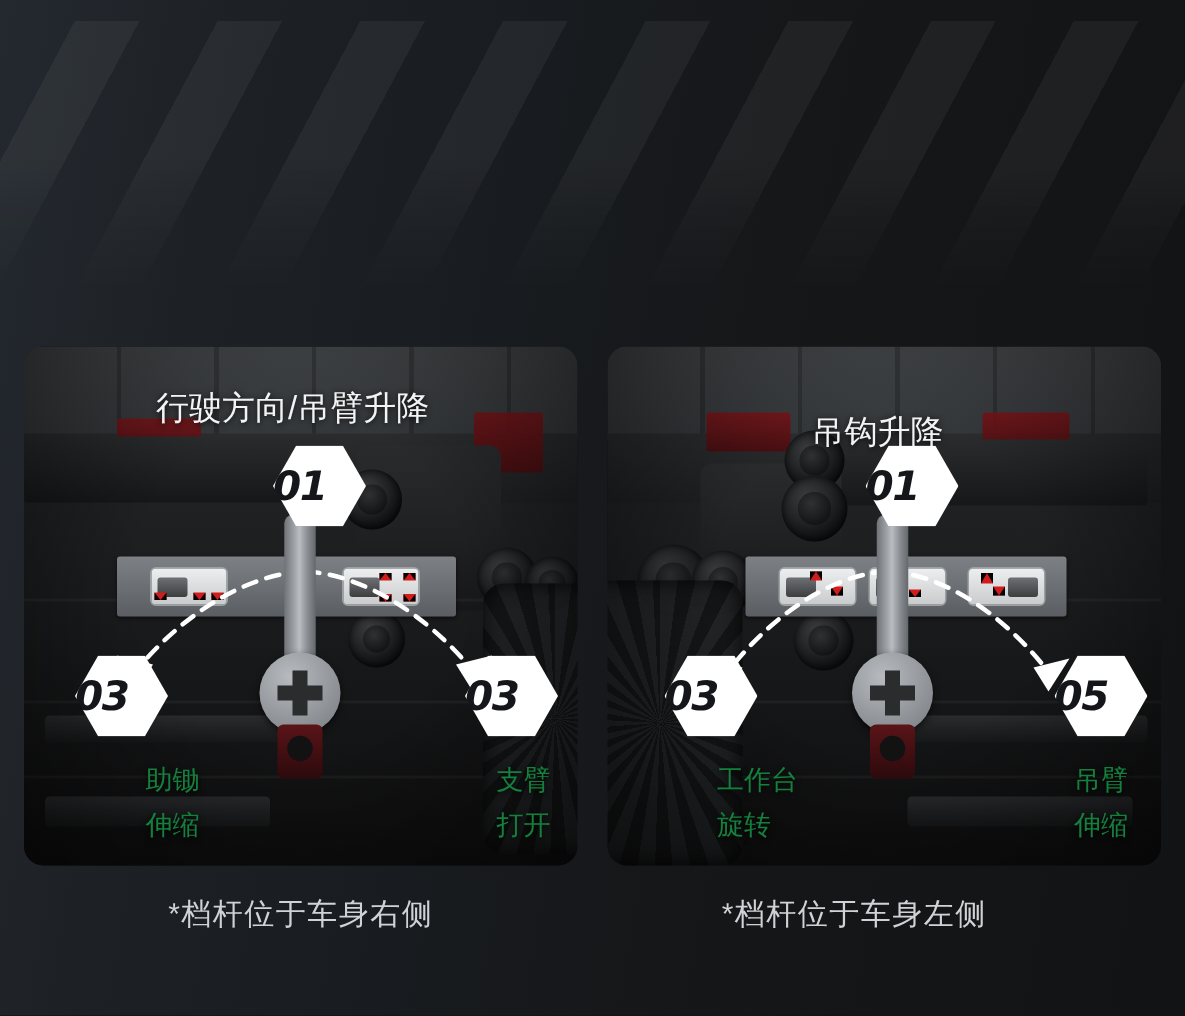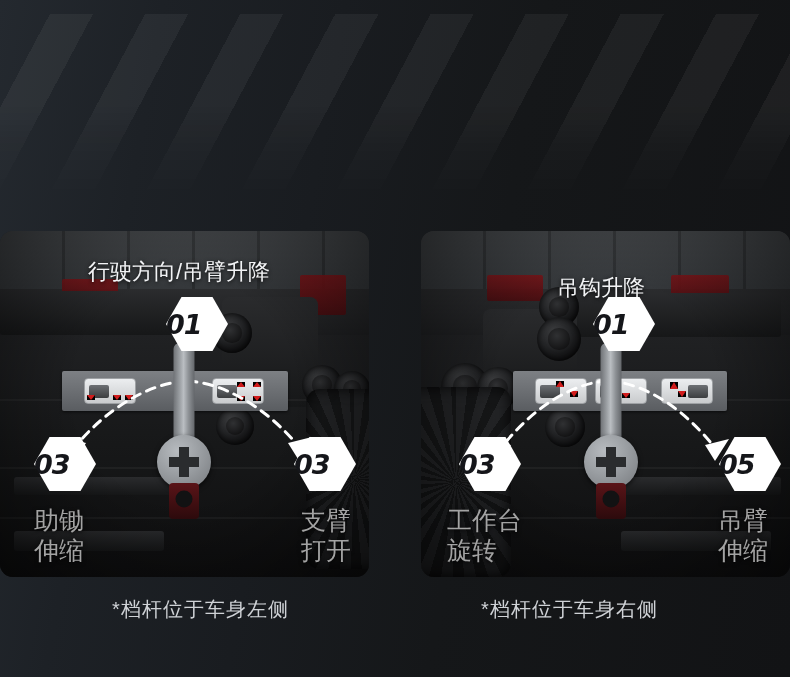--- a/index.html
+++ b/index.html
@@ -41,21 +41,21 @@
     font-weight:bold;
     line-height:54px;
     letter-spacing:1px;
     white-space:nowrap;
     text-shadow:0 2px 5px rgba(0,0,0,.55);
   }
 
   
   .panels{
     position:absolute; left:0; top:231px; width:790px; height:348px;
-    display:flex; justify-content:space-between; padding:0 0;
+    display:flex; justify-content:space-between; padding:0 16px;
   }
   .panel{
     position:relative;
     width:369px; height:346px;
     border-radius:13px;
     overflow:hidden;
     background:#0c0c0d;
   }
 
   
@@ -183,22 +183,22 @@
     color:#15161a; font-size:27px; font-weight:bold;
     font-style:italic; letter-spacing:-1px;
     font-family:"DejaVu Sans",sans-serif;
   }
 
   .panel-title{
     position:absolute; color:#f2f3f5; font-size:22px; font-weight:500;
     white-space:nowrap; text-shadow:0 1px 4px rgba(0,0,0,.9);
   }
   .corner-label{
-    position:absolute; color:#a3a3a3; font-size:25px; line-height:30px;
-    white-space:nowrap; text-shadow:0 1px 4px rgba(0,0,0,.95);
+    position:absolute; color:#15803d; font-size:18px; line-height:30px;
+    white-space:nowrap; text-shadow:0 1px 4px rgba(0,0,0,.95);margin-left:47px;
   }
   .corner-label.right{ text-align:right; }
 
   
   .captions{
     position:absolute; left:0; top:596px; width:790px; height:40px;
     display:flex; padding:0 16px;
   }
   .caption{
     width:369px; text-align:center;
@@ -360,17 +360,17 @@
         <div>旋转</div>
       </div>
       <div class="corner-label right" style="right:22px; top:274px;">
         <div>吊臂</div>
         <div>伸缩</div>
       </div>
     </div>
   </div>
 
   <div class="captions">
+    <div class="caption">*档杆位于车身右侧</div>
     <div class="caption">*档杆位于车身左侧</div>
-    <div class="caption">*档杆位于车身右侧</div>
   </div>
 
 </div>
 
 </body></html>

